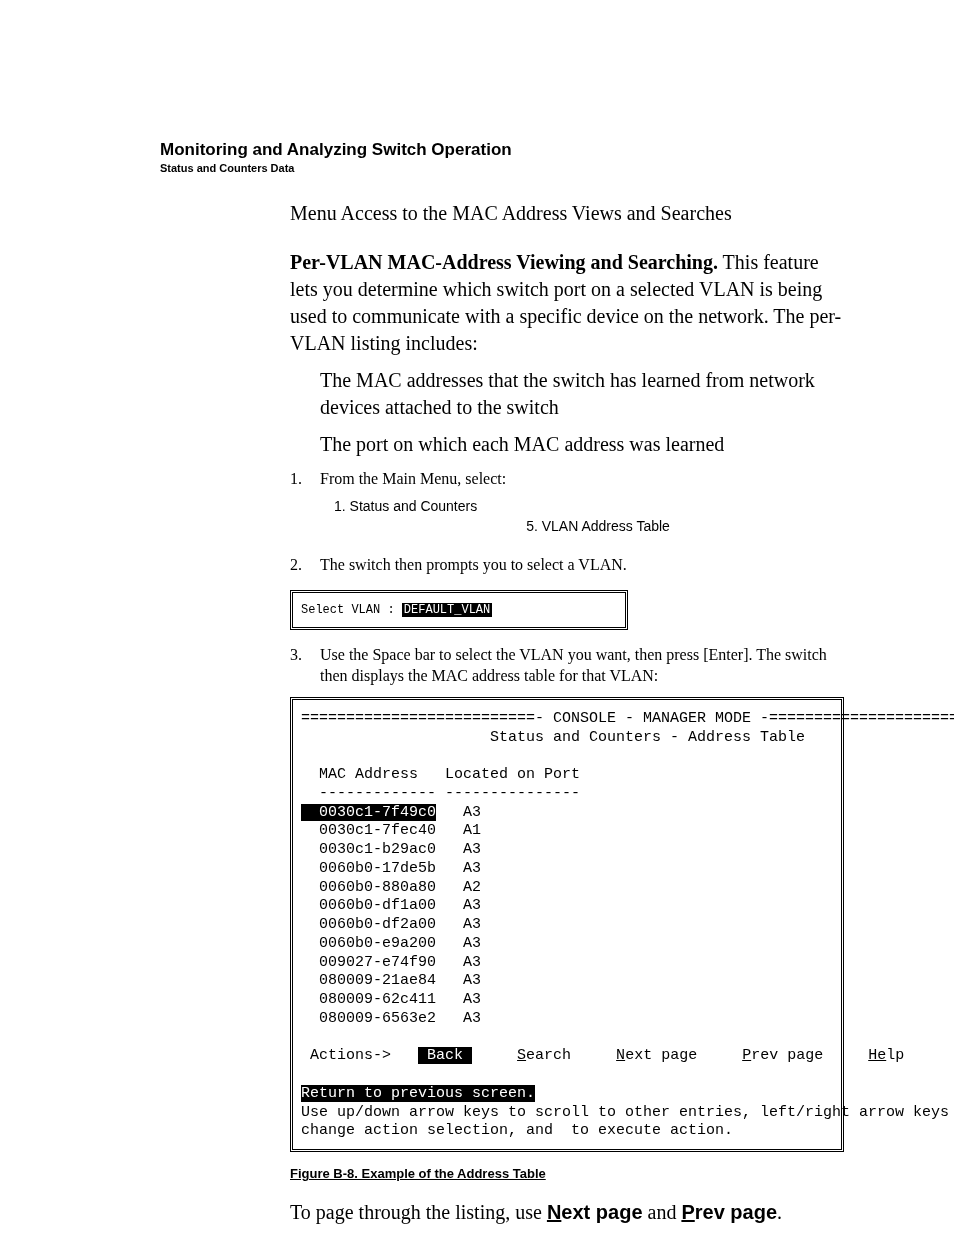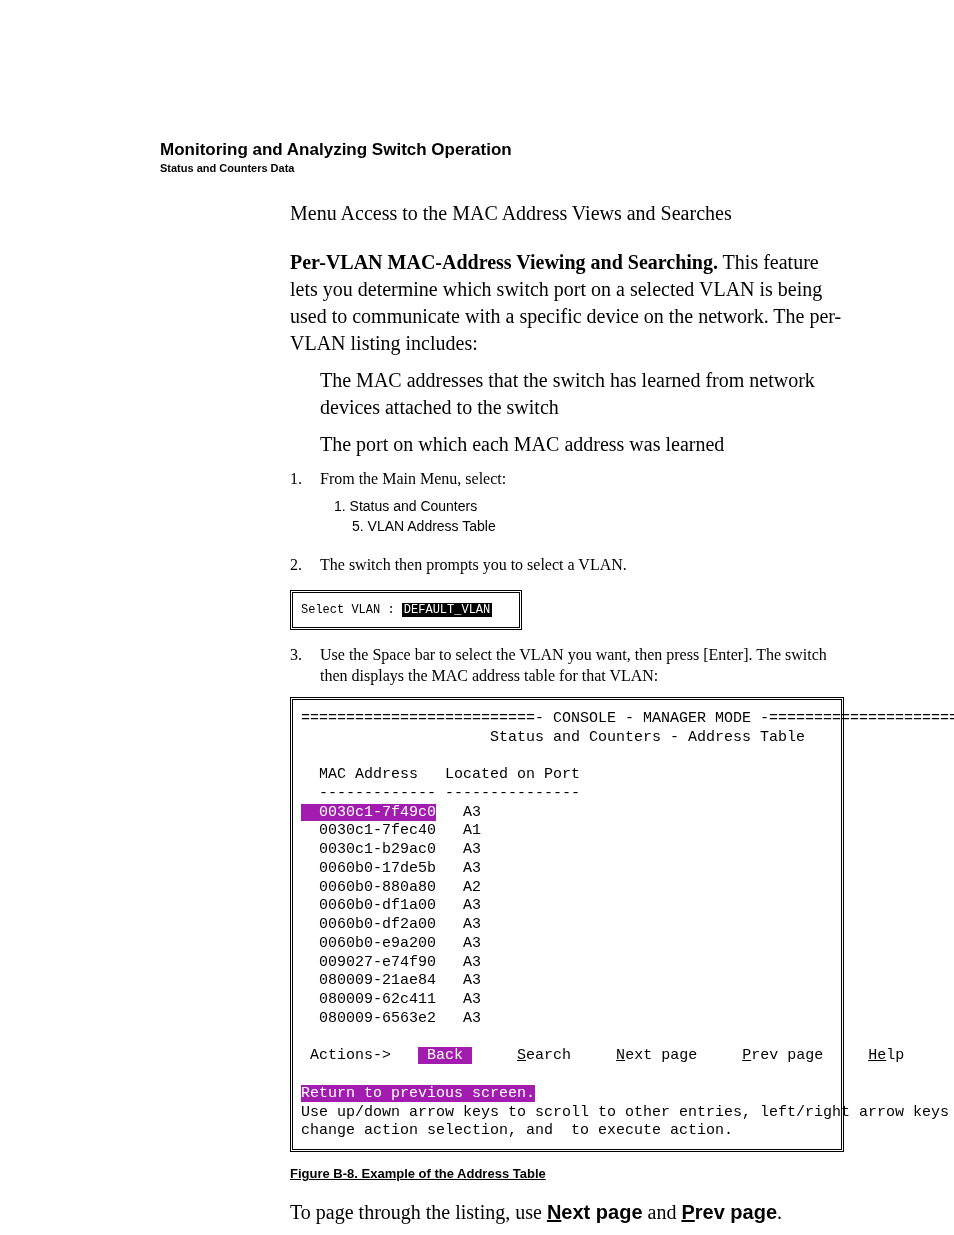--- a/index.html
+++ b/index.html
@@ -50,24 +50,24 @@
     flex: 0 0 30px;
   }
   .ol-body { flex: 1; }
   .menu-bold {
     font-family: Arial, Helvetica, sans-serif;
     font-weight: 400;
     font-size: 14px;
     line-height: 1.45;
     margin: 6px 0 10px 14px;
   }
-  .menu-sub { margin-left: 18px; }
+  .menu-sub { margin-left: 18px; text-align: center; }
   .vlan-box {
     margin: 14px 0 14px 0;
-    width: 232px;
+    width: 338px;
   }
   .vlan-outer {
     border: 1px solid #000;
     padding: 1px;
   }
   .vlan-inner {
     border: 1px solid #000;
     padding: 10px 8px;
     font-family: "Courier New", monospace;
     font-size: 12px;
@@ -86,21 +86,21 @@
   }
   .console-inner {
     border: 1px solid #000;
     padding: 10px 8px 8px 8px;
     font-family: "Courier New", monospace;
     font-size: 15px;
     line-height: 1.25;
     white-space: pre;
   }
   .hl {
-    background: #a21caf;
+    background: #000000;
     color: #fff;
   }
   .u { text-decoration: underline; }
   .caption {
     font-family: Arial, Helvetica, sans-serif;
     font-weight: 700;
     font-size: 13px;
     margin: 14px 0 18px 0;
     text-decoration: underline;
   }

